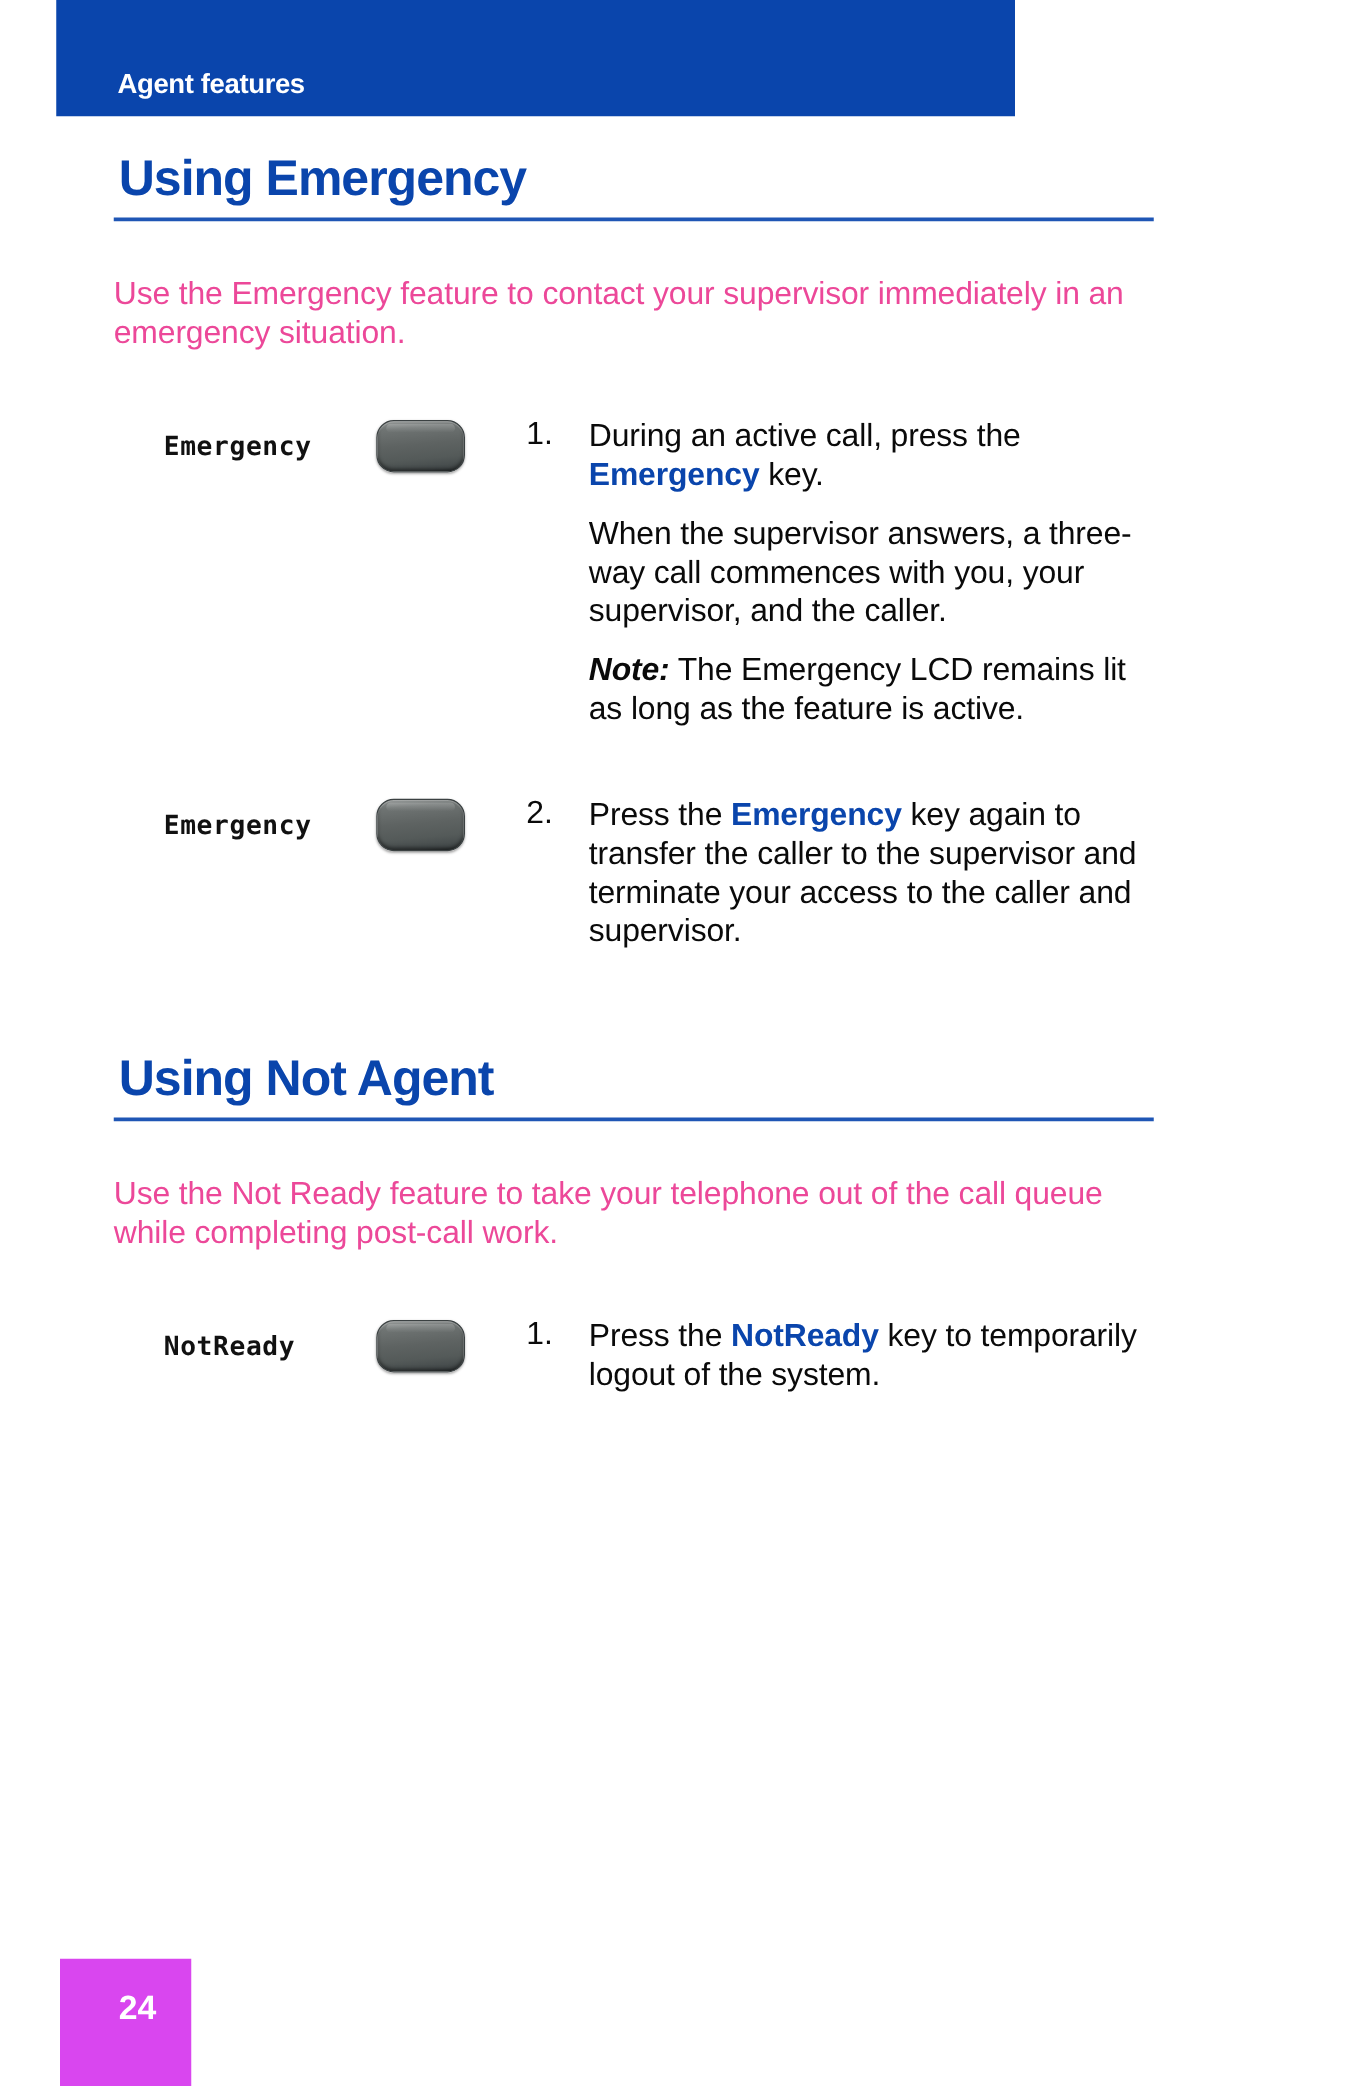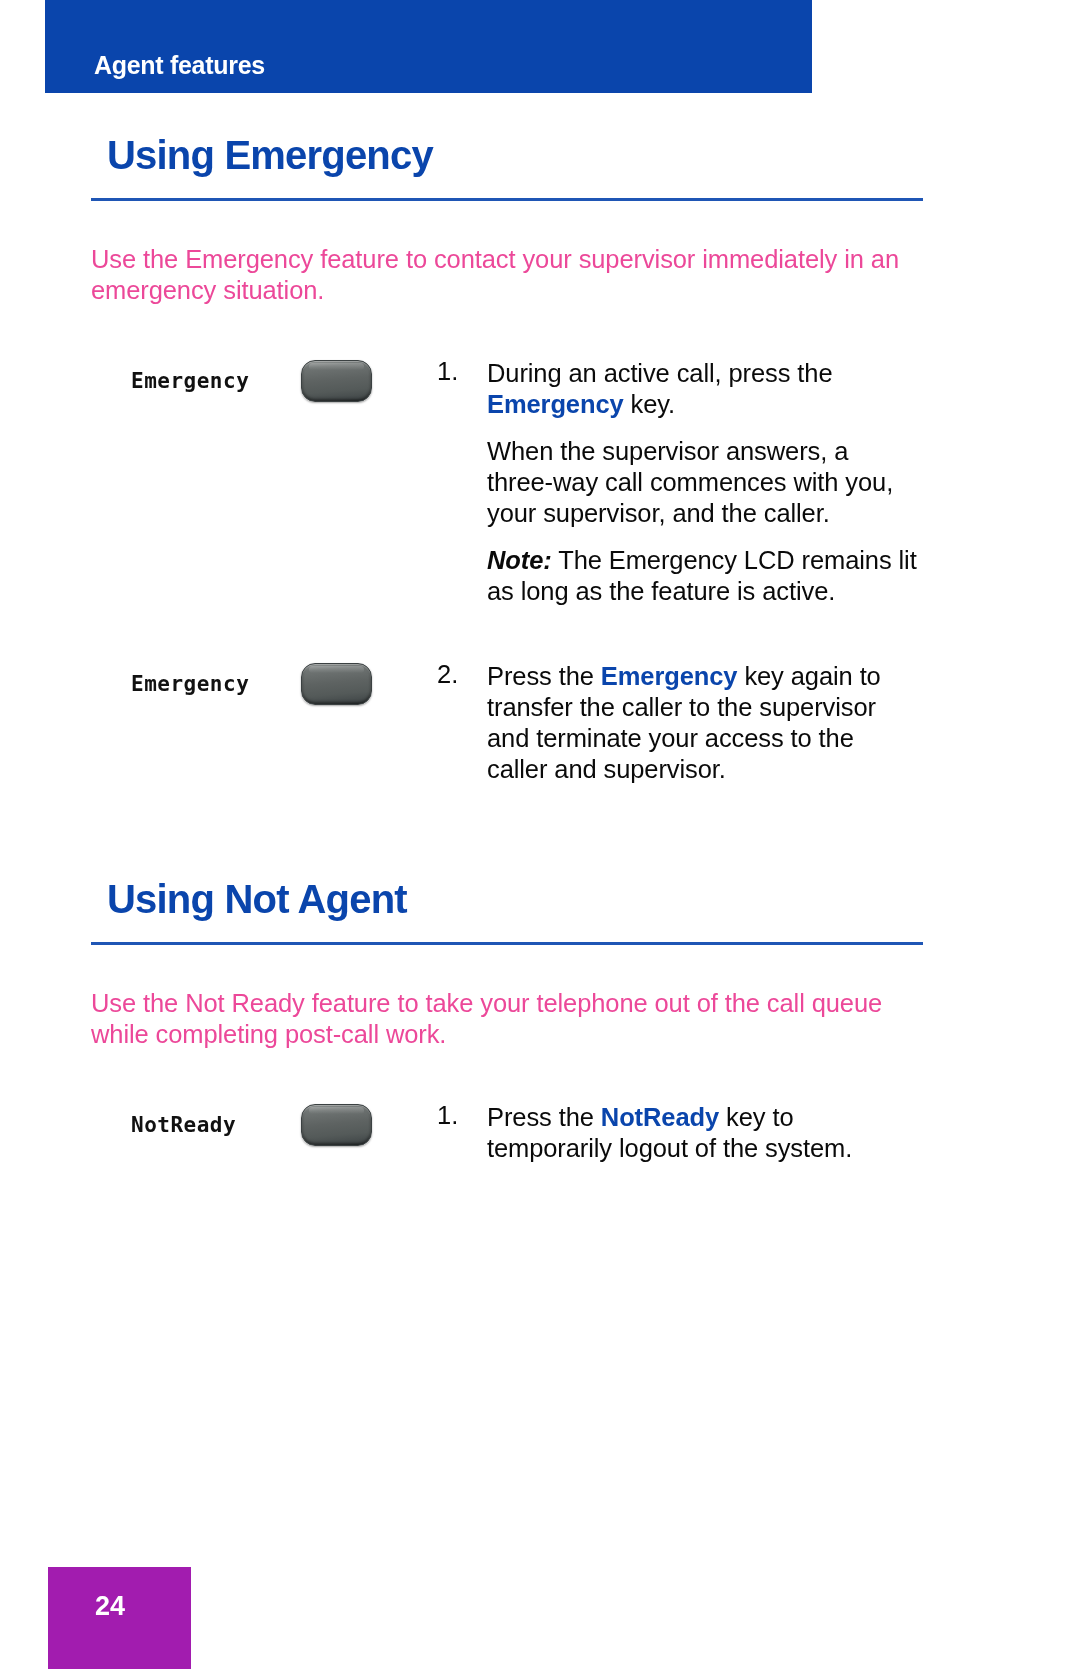--- a/index.html
+++ b/index.html
@@ -23,21 +23,21 @@
     top: 0;
     width: 767px;
     height: 93px;
     background: #0A45AC;
   }
   .header-banner-label {
     position: absolute;
     left: 49px;
     bottom: 13px;
     color: #ffffff;
-    font-size: 25px;
+    font-size: 22px;
     font-weight: bold;
     letter-spacing: -0.3px;
     white-space: nowrap;
   }
 
   
   .content {
     position: absolute;
     left: 91px;
     top: 118px;
@@ -47,21 +47,21 @@
   
   .section {
     margin: 0;
   }
   .section-title {
     font-size: 40px;
     font-weight: bold;
     color: #0A45AC;
     letter-spacing: -0.8px;
     line-height: 1.05;
-    margin: 16px;
+    margin: 4px;
     padding: 0 0 6px 0;
     white-space: nowrap;
   }
   .section-rule {
     height: 3px;
     background: #1F56B5;
     width: 832px;
     margin: 0 0 0 0;
   }
 
@@ -73,21 +73,20 @@
     margin: 0;
     padding: 0;
     letter-spacing: -0.1px;
   }
 
   
   .step-row {
     display: flex;
     align-items: flex-start;
     width: 832px;
-    gap: 16px;
   }
   .step-key {
     width: 330px;
     flex: 0 0 330px;
     display: flex;
     align-items: center;
     padding-top: 4px;
   }
   .key-label {
     font-family: "DejaVu Sans Mono", monospace;
@@ -159,23 +158,23 @@
   .note-lbl {
     font-weight: bold;
     font-style: italic;
   }
 
   
   .footer-box {
     position: absolute;
     left: 48px;
     top: 1567px;
-    width: 143px;
+    width: 105px;
     height: 102px;
-    background: #a21caf;
+    background: #d946ef;
   }
   .footer-page-number {
     position: absolute;
     left: 47px;
     top: 24px;
     color: #ffffff;
     font-size: 27px;
     font-weight: bold;
   }
 </style>

